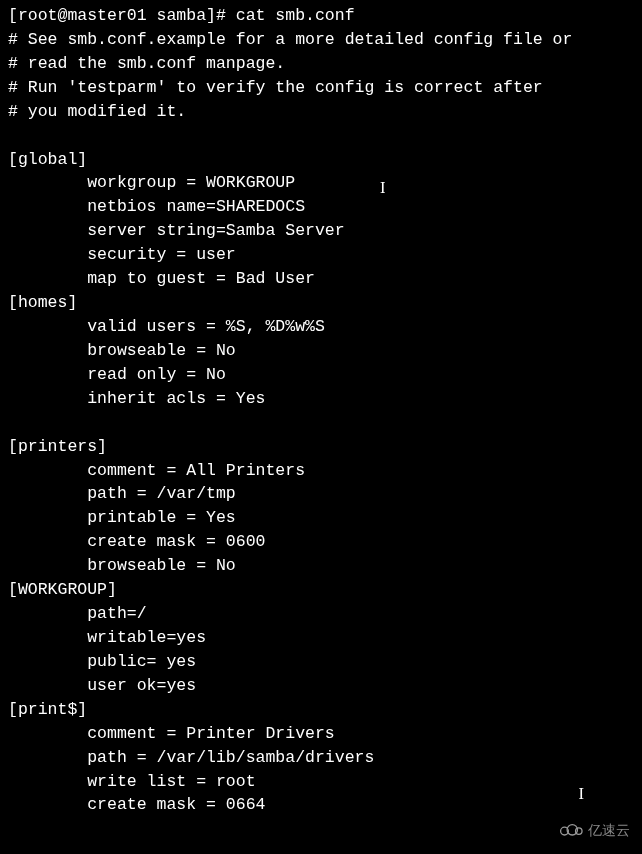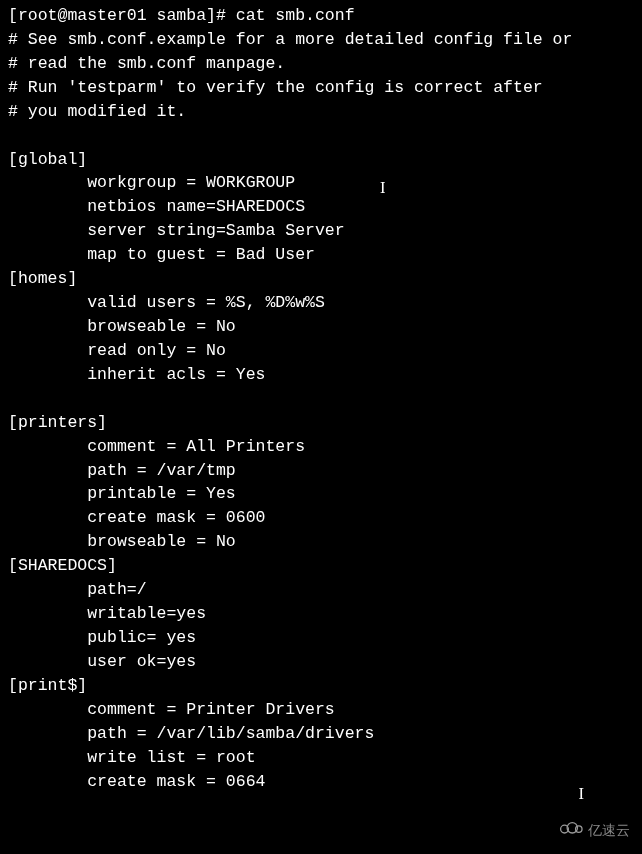--- a/index.html
+++ b/index.html
@@ -22,21 +22,21 @@
     }
     .terminal-line {
       white-space: pre;
       font-weight: normal;
     }
     .watermark {
       position: absolute;
       bottom: 14px;
       right: 12px;
       display: flex;
-      align-items: flex-start;
+      align-items: center;
       gap: 4px;
       color: #888888;
       font-size: 14px;
       font-weight: normal;
       font-family: Arial, sans-serif;
     }
     .watermark-icon {
       width: 26px;
       height: 16px;
       display: inline-block;
@@ -64,34 +64,35 @@
   <div id="terminal-body">
       <div class="terminal-line"># See smb.conf.example for a more detailed config file or</div>
       <div class="terminal-line"># read the smb.conf manpage.</div>
       <div class="terminal-line"># Run 'testparm' to verify the config is correct after</div>
       <div class="terminal-line"># you modified it.</div>
       <div class="terminal-line">&nbsp;</div>
       <div class="terminal-line">[global]</div>
       <div class="terminal-line">        workgroup = WORKGROUP</div>
       <div class="terminal-line">        netbios name=SHAREDOCS</div>
       <div class="terminal-line">        server string=Samba Server</div>
+      <div class="terminal-line">        security = user</div>
       <div class="terminal-line">        map to guest = Bad User</div>
       <div class="terminal-line">[homes]</div>
       <div class="terminal-line">        valid users = %S, %D%w%S</div>
       <div class="terminal-line">        browseable = No</div>
       <div class="terminal-line">        read only = No</div>
       <div class="terminal-line">        inherit acls = Yes</div>
       <div class="terminal-line">&nbsp;</div>
       <div class="terminal-line">[printers]</div>
       <div class="terminal-line">        comment = All Printers</div>
       <div class="terminal-line">        path = /var/tmp</div>
       <div class="terminal-line">        printable = Yes</div>
       <div class="terminal-line">        create mask = 0600</div>
       <div class="terminal-line">        browseable = No</div>
-      <div class="terminal-line">[SHAREDOCS]</div>
+      <div class="terminal-line">[WORKGROUP]</div>
       <div class="terminal-line">        path=/</div>
       <div class="terminal-line">        writable=yes</div>
       <div class="terminal-line">        public= yes</div>
       <div class="terminal-line">        user ok=yes</div>
       <div class="terminal-line">[print$]</div>
       <div class="terminal-line">        comment = Printer Drivers</div>
       <div class="terminal-line">        path = /var/lib/samba/drivers</div>
       <div class="terminal-line">        write list = root</div>
       <div class="terminal-line">        create mask = 0664</div>
     </div>

